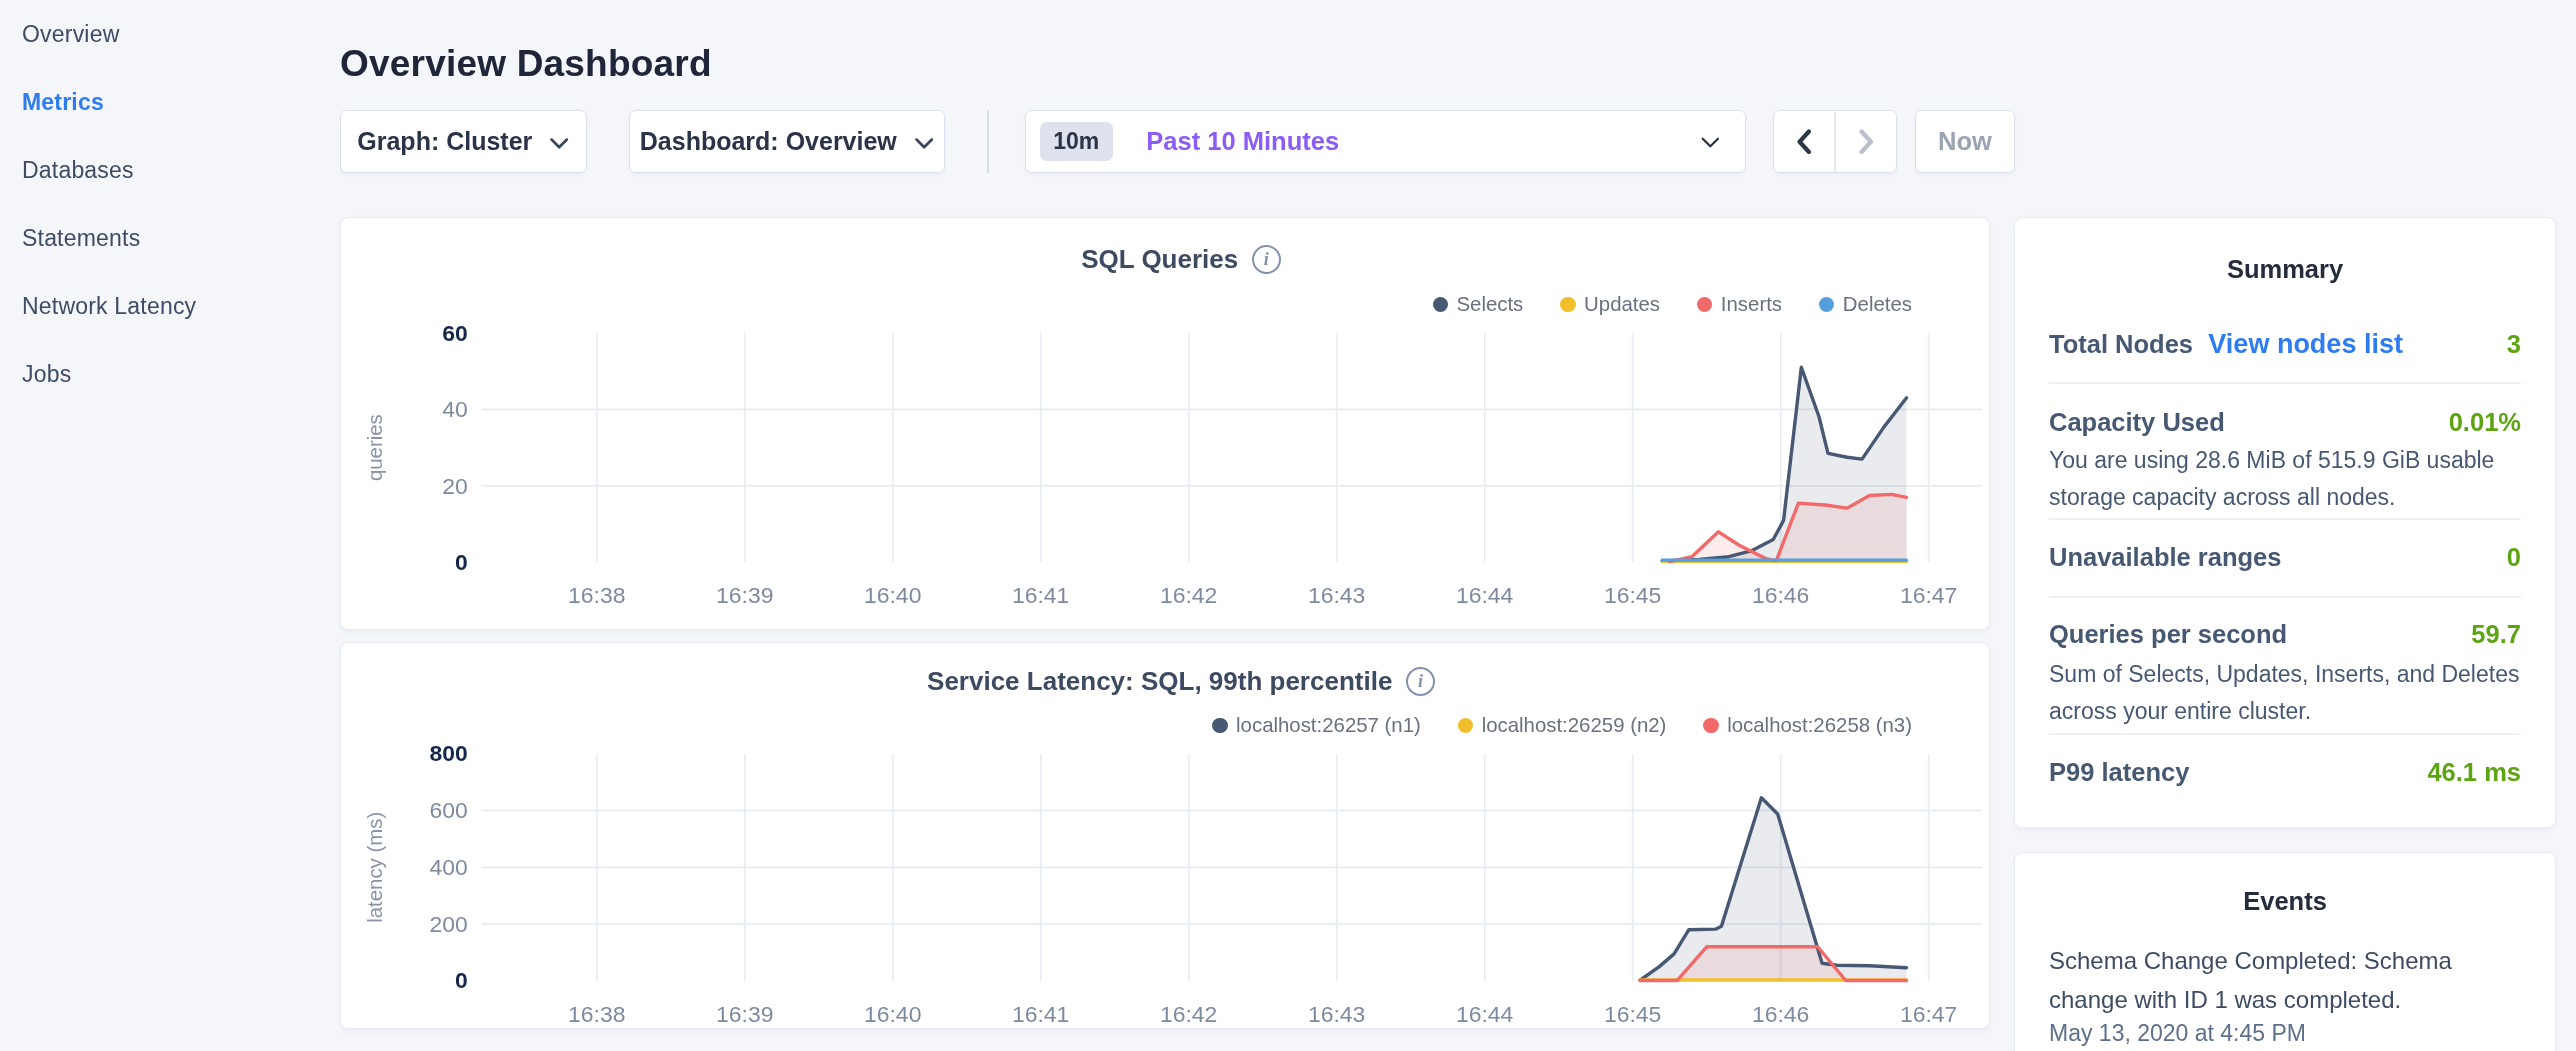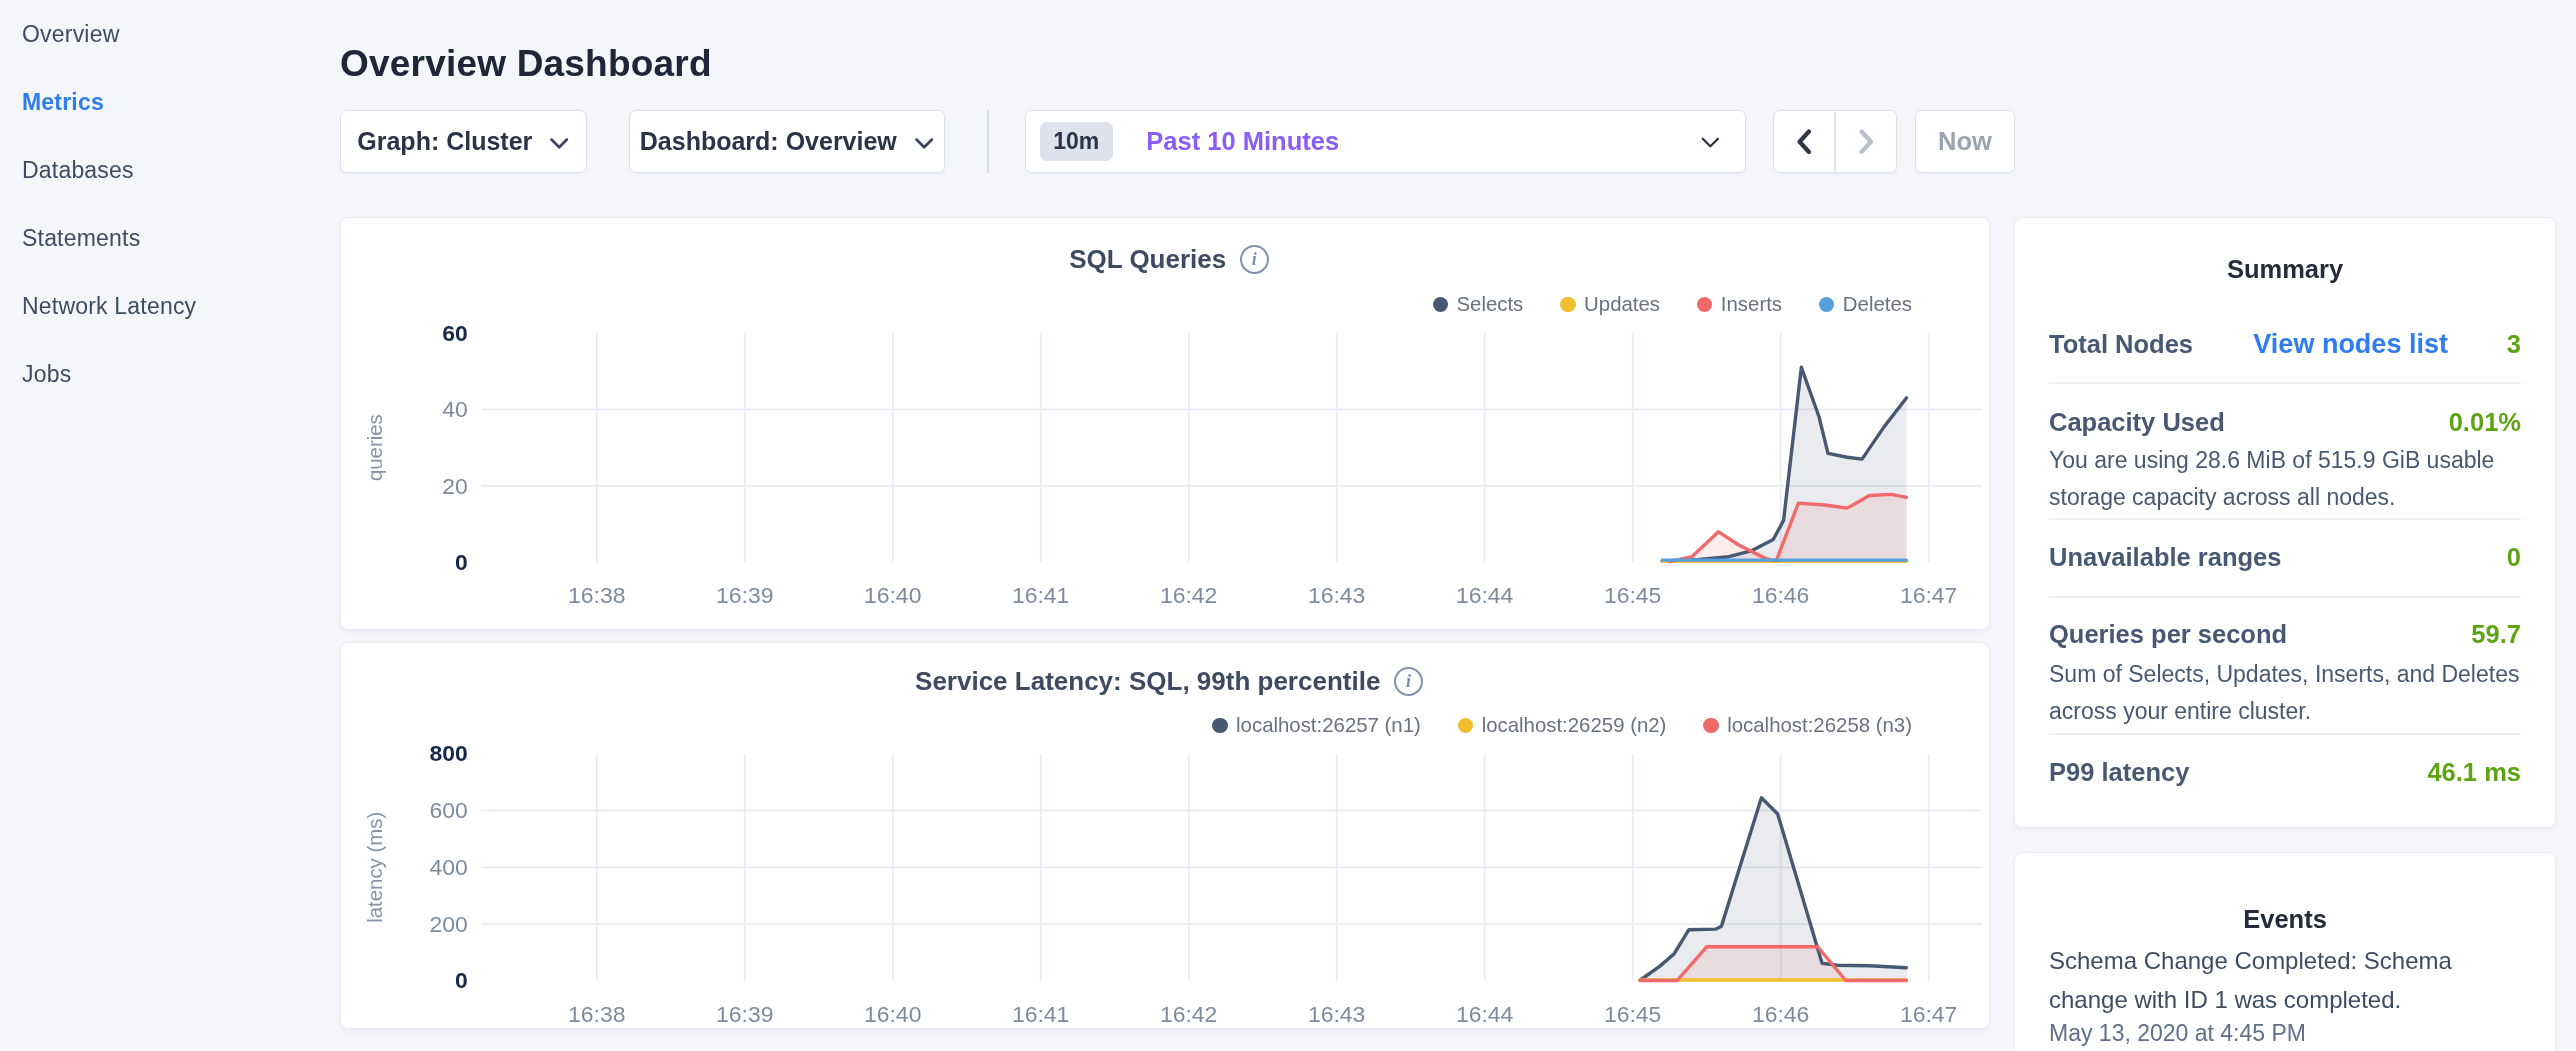--- a/index.html
+++ b/index.html
@@ -42,21 +42,21 @@
   .arrow-sep{width:1.7px;height:60px;background:#e2e6ee;}
   .now-label{font-size:25.5px;font-weight:700;color:#9aa3b1;}
   
   .card{
     position:absolute;background:#fff;border:1.7px solid #e8ebf2;border-radius:8.5px;
     box-sizing:border-box;box-shadow:0 2.6px 5.1px rgba(60,80,120,0.05);
   }
   .chart-card1{left:340px;top:217px;width:1650px;height:413px;}
   .chart-card2{left:340px;top:642px;width:1650px;height:387px;}
   .chart-title{
-    position:absolute;left:4px;width:100%;display:flex;align-items:center;justify-content:center;
+    position:absolute;left:16px;width:100%;display:flex;align-items:center;justify-content:center;
     font-size:26px;font-weight:700;color:#3e4a61;gap:13.6px;
   }
   .chart-card1 .chart-title{top:25.5px;}
   .chart-card2 .chart-title{top:23px;}
   .info-icon{
     width:29px;height:29px;border:2.6px solid #8291ab;border-radius:50%;box-sizing:border-box;
     display:flex;align-items:center;justify-content:center;color:#8291ab;
     font-size:18px;font-weight:700;font-family:"Liberation Serif",serif;font-style:italic;cursor:pointer;
   }
   .legend{
@@ -70,22 +70,22 @@
   .chart-svg{position:absolute;left:0;top:0;}
   .tick-x{font-size:27px;fill:#7e8b9e;}
   .tick-y{font-size:27px;fill:#7e8b9e;}
   .tick-y.bold{fill:#16284a;font-weight:700;}
   .axis-unit{font-size:24px;fill:#8893a5;}
   
   .summary-card{left:2014px;top:217px;width:542px;height:611px;}
   .events-card{left:2014px;top:852px;width:542px;height:272px;}
   .panel-title{position:absolute;left:0;width:100%;text-align:center;font-size:25.5px;font-weight:700;color:#242b3a;}
   .summary-card .panel-title{top:37px;}
-  .events-card .panel-title{top:52px;}
-  .srow{position:absolute;left:34px;right:34px;display:flex;align-items:baseline;gap:45px;}
+  .events-card .panel-title{top:34px;}
+  .srow{position:absolute;left:34px;right:34px;display:flex;align-items:baseline;}
   .srow-label{font-size:25.5px;font-weight:700;color:#475872;}
   .srow-link{font-size:27px;font-weight:600;color:#2e7cf0;margin-left:15.3px;cursor:pointer;}
   .srow-value{margin-left:auto;font-size:25.5px;font-weight:700;color:#5ca412;white-space:nowrap;}
   .ssub{position:absolute;left:34px;right:31px;font-size:23px;color:#475872;line-height:37px;}
   .sdivider{position:absolute;left:34px;right:34px;height:1.7px;background:#edf0f5;}
   .event-text{position:absolute;left:34px;right:34px;top:88px;font-size:24px;color:#3e4c63;line-height:39px;}
   .event-time{position:absolute;left:34px;right:34px;top:167px;font-size:23px;color:#5d6f8a;}
 </style>
 </head>
 <body>

